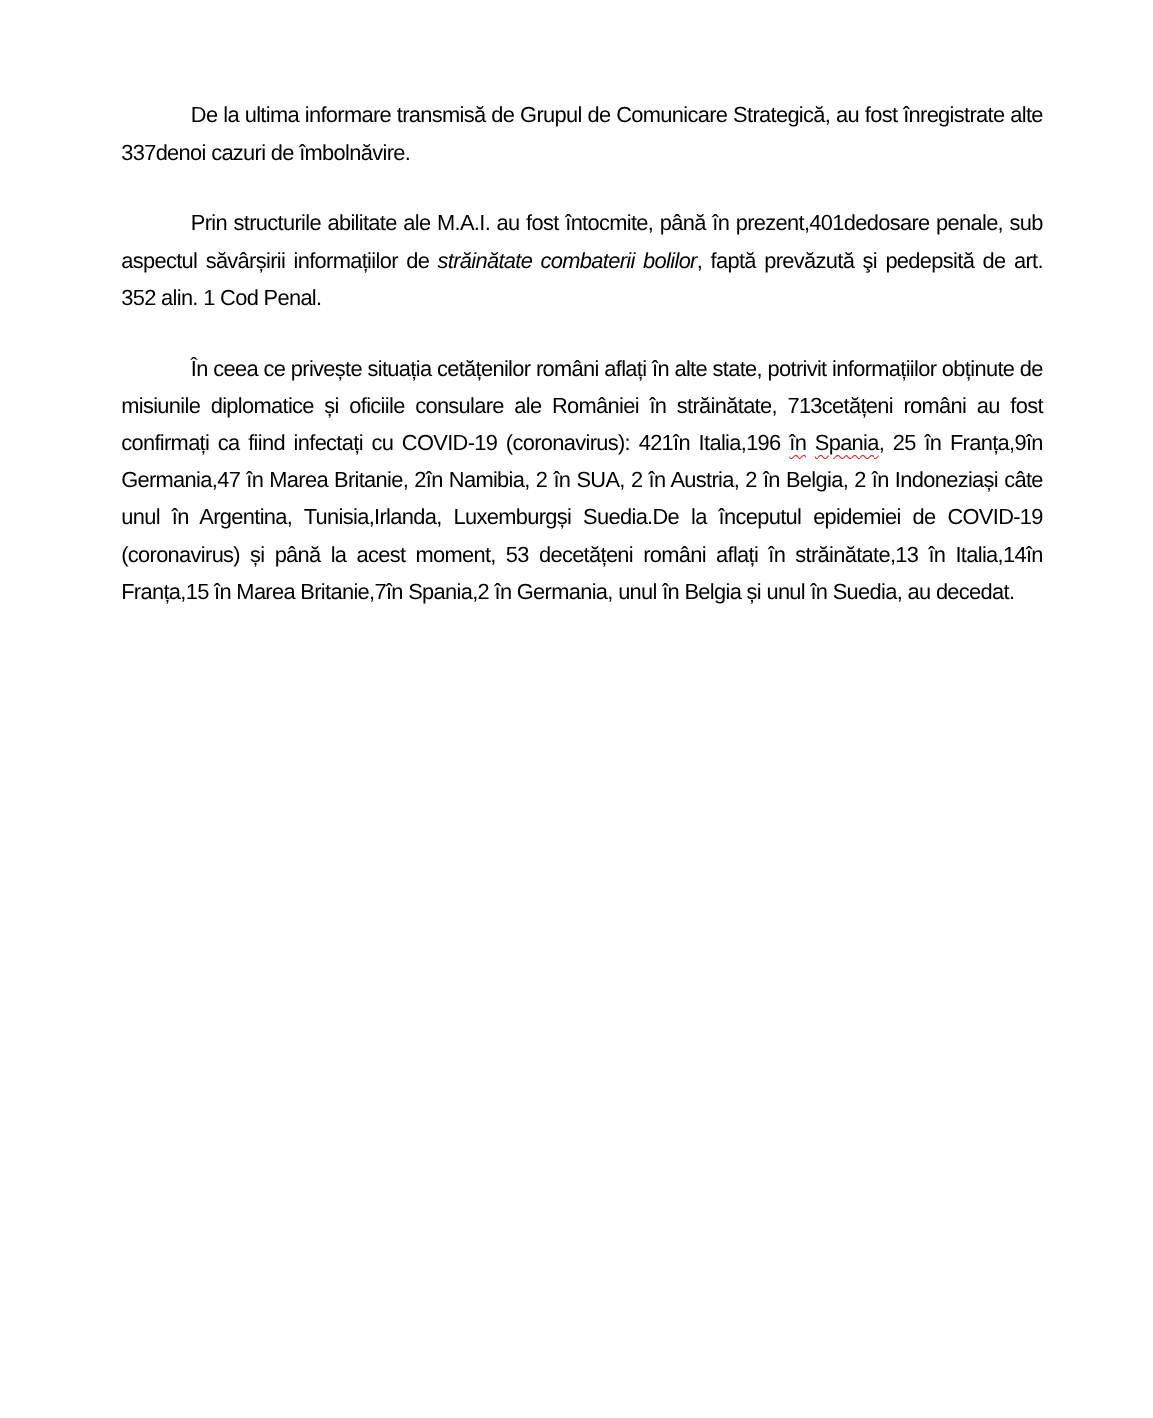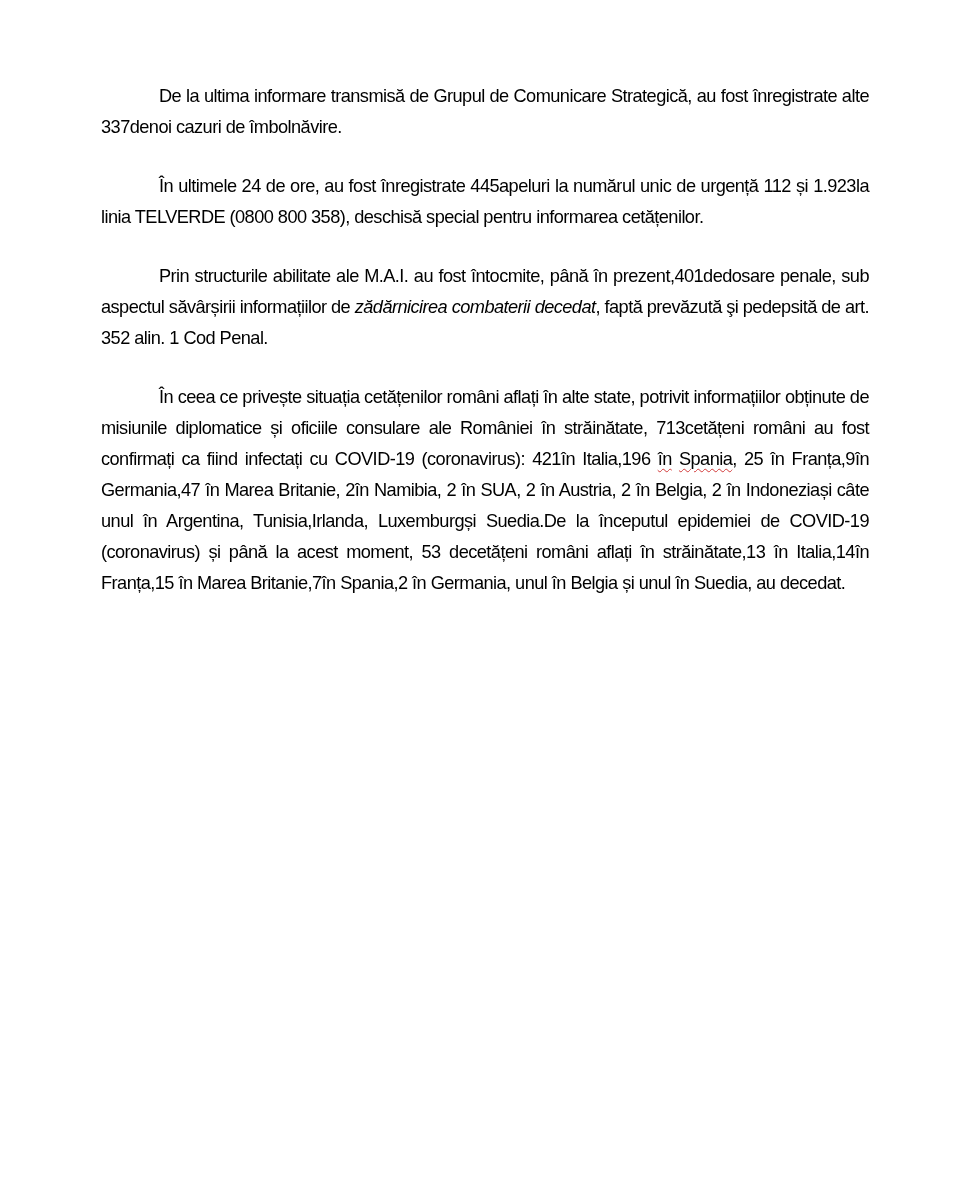--- a/index.html
+++ b/index.html
@@ -25,16 +25,15 @@
     text-decoration: underline wavy #d23a3a;
     text-decoration-thickness: 1px;
     text-underline-offset: 3px;
   }
 </style>
 </head>
 <body>
 
 <div class="page">
   <p class="para last">De la ultima informare transmisă de Grupul de Comunicare Strategică, au fost înregistrate alte 337denoi cazuri de îmbolnăvire.</p>
-  <p class="para last">În ultimele 24 de ore, au fost înregistrate 445apeluri la numărul unic de urgență 112 și 1.923la linia TELVERDE (0800 800 358), deschisă special pentru informarea cetățenilor.</p>
-  <p class="para last"><span>Prin structurile abilitate ale M.A.I. au fost întocmite, până în prezent,401dedosare penale, sub aspectul săvârșirii informațiilor de </span><span class="italic">zădărnicirea combaterii decedat</span><span>, faptă prevăzută şi pedepsită de art. 352 alin. 1 Cod Penal.</span></p>
+  <p class="para last"><span>Prin structurile abilitate ale M.A.I. au fost întocmite, până în prezent,401dedosare penale, sub aspectul săvârșirii informațiilor de </span><span class="italic">străinătate combaterii bolilor</span><span>, faptă prevăzută şi pedepsită de art. 352 alin. 1 Cod Penal.</span></p>
   <p class="para last"><span>În ceea ce privește situația cetățenilor români aflați în alte state, potrivit informațiilor obținute de misiunile diplomatice și oficiile consulare ale României în străinătate, 713cetățeni români au fost confirmați ca fiind infectați cu COVID-19 (coronavirus): 421în Italia,196 </span><span class="squiggle">în</span><span> </span><span class="squiggle">Spania</span><span>, 25 în Franța,9în Germania,47 în Marea Britanie, 2în Namibia, 2 în SUA, 2 în Austria, 2 în Belgia, 2 în Indoneziași câte unul în Argentina, Tunisia,Irlanda, Luxemburgși Suedia.De la începutul epidemiei de COVID-19 (coronavirus) și până la acest moment, 53 decetățeni români aflați în străinătate,13 în Italia,14în Franța,15 în Marea Britanie,7în Spania,2 în Germania, unul în Belgia și unul în Suedia, au decedat.</span></p>
 </div>
 
 </body></html>

